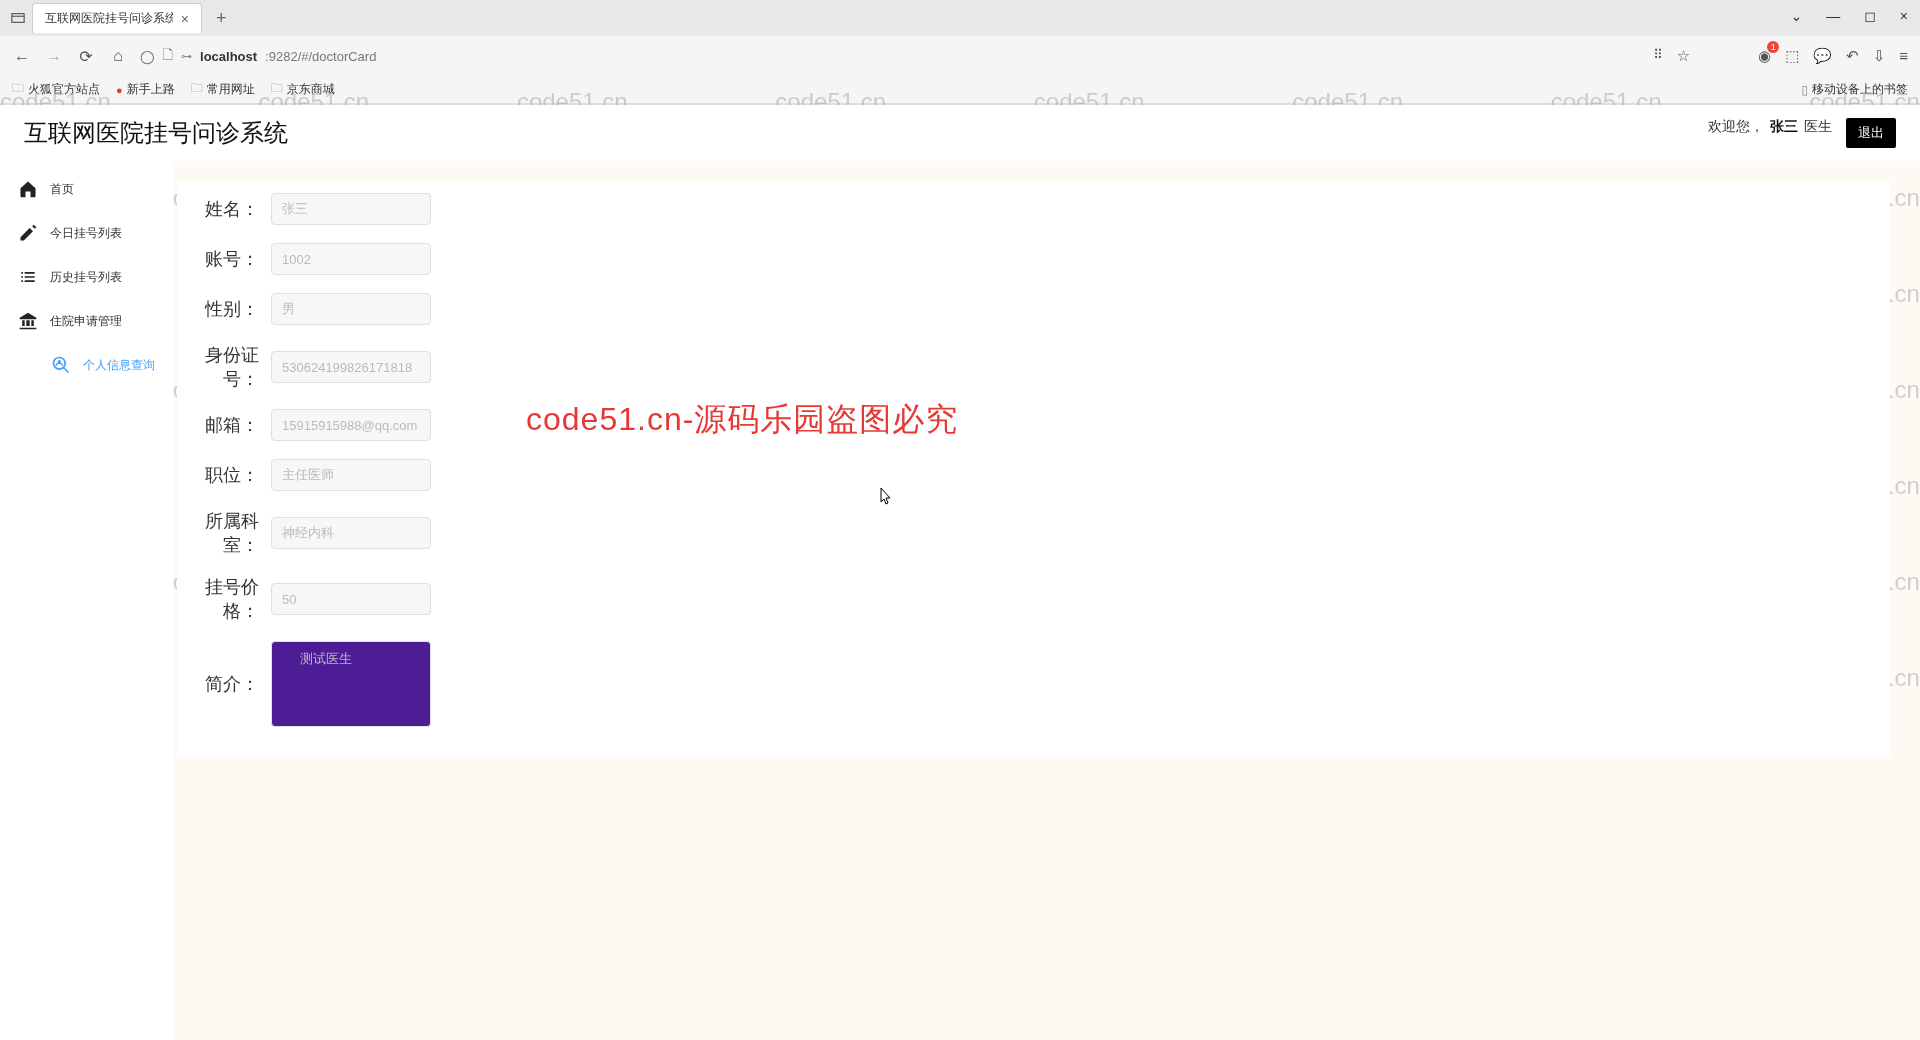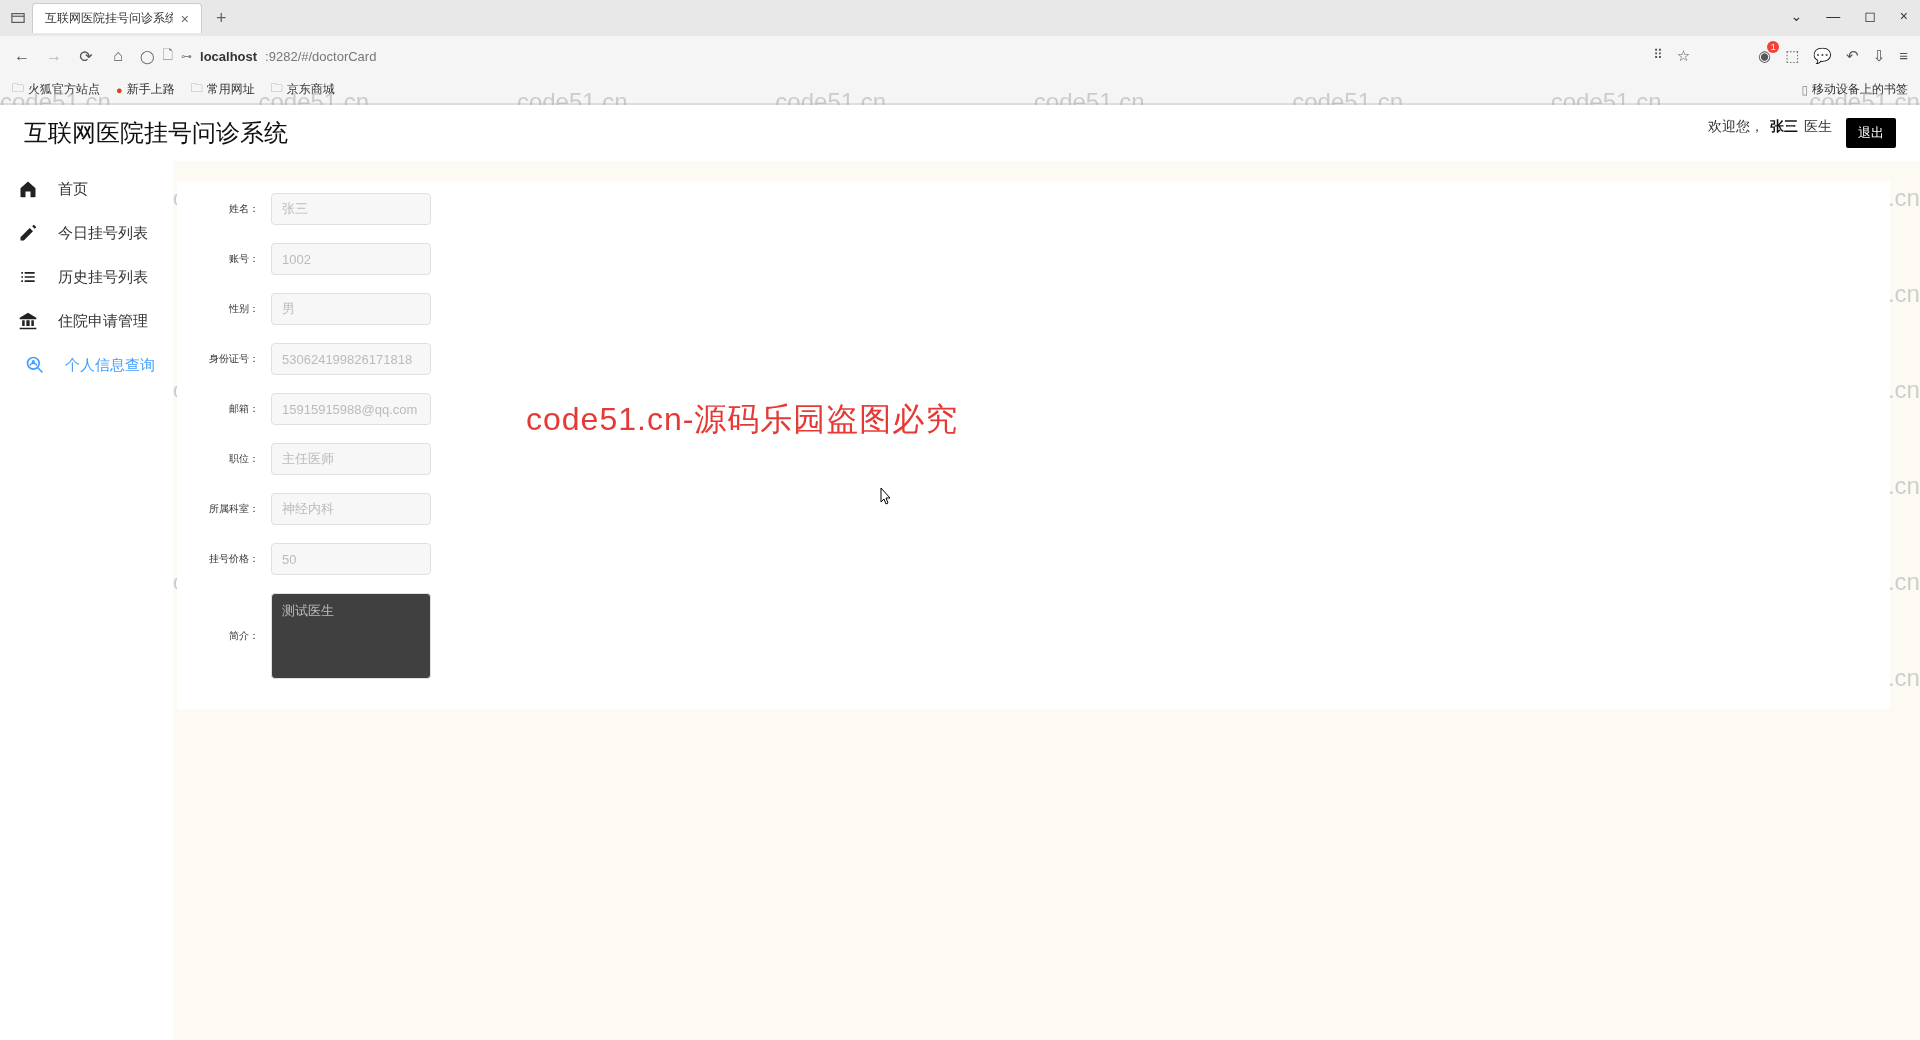--- a/index.html
+++ b/index.html
@@ -32,32 +32,32 @@
 
 .page-header { display: flex; align-items: center; height: 56px; padding: 0 24px; background: #fff; border-bottom: 0; }
 .page-title { font-size: 24px; font-weight: 500; color: #111; }
 .header-right { margin-left: auto; display: flex; align-items: flex-start; gap: 6px; font-size: 14px; color: #333; }
 .username-bold { font-weight: 700; color: #111; }
 .logout-btn { background: #000000; color: #fff; border: none; padding: 6px 12px; font-size: 13px; cursor: pointer; margin-left: 8px; border-radius: 2px; }
 
 
 .main { display: flex; height: calc(100% - 160px); }
 .sidebar { width: 173px; background: #fff; padding-top: 6px; border-right: 0; }
-.sidebar-item { display: flex; align-items: center; gap: 20px; padding: 12px 18px; font-size: 15px; color: #333; cursor: pointer; }
+.sidebar-item { display: flex; align-items: center; gap: 12px; padding: 12px 18px; font-size: 12px; color: #333; cursor: pointer; }
 .sidebar-item.active { color: #409eff; justify-content: flex-end; }
 .sidebar-icon { width: 20px; height: 20px; display: flex; align-items: center; justify-content: center; font-size: 18px; color: #222; }
 .sidebar-item.active .sidebar-icon { color: #409eff; }
 
 
 .content { flex: 1; padding: 20px 30px 20px 4px; position: relative; }
 .form { background: #fff; border: 0; padding: 12px 0; }
 .form-row { display: flex; align-items: center; margin-bottom: 18px; }
-.form-label { width: 94px; text-align: right; padding-right: 12px; font-size: 10px; color: #333; }
+.form-label { width: 94px; text-align: right; padding-right: 12px; font-size: 18px; color: #333; }
 .form-input { width: 160px; height: 32px; border: 1px solid #e0e0e0; border-radius: 4px; padding: 0 10px; font-size: 13px; background: #f7f7f7; color: #bbb; }
-.form-textarea { width: 160px; height: 86px; border: 1px solid #e0e0e0; border-radius: 4px; padding: 8px 10px; font-size: 13px; background: #404040; color: #bbb; resize: none; position: relative; }
+.form-textarea { width: 160px; height: 86px; border: 1px solid #e0e0e0; border-radius: 4px; padding: 8px 28px; font-size: 13px; background: #4c1d95; color: #bbb; resize: none; position: relative; }
 .textarea-row { align-items: center; }
 .textarea-row .form-label { align-self: center; }
 
 
 .watermark-layer { position: absolute; top: 88px; left: 0; width: 1920px; height: 700px; pointer-events: none; z-index: 0; }
 .wm-row { display: flex; justify-content: space-between; padding: 0 0px; margin-bottom: 68px; }
 .wm { color: #aaa; font-size: 24px; font-family: Arial, sans-serif; opacity: 0.55; white-space: nowrap; }
 .main, .page-header { position: relative; z-index: 1; }
 
 

